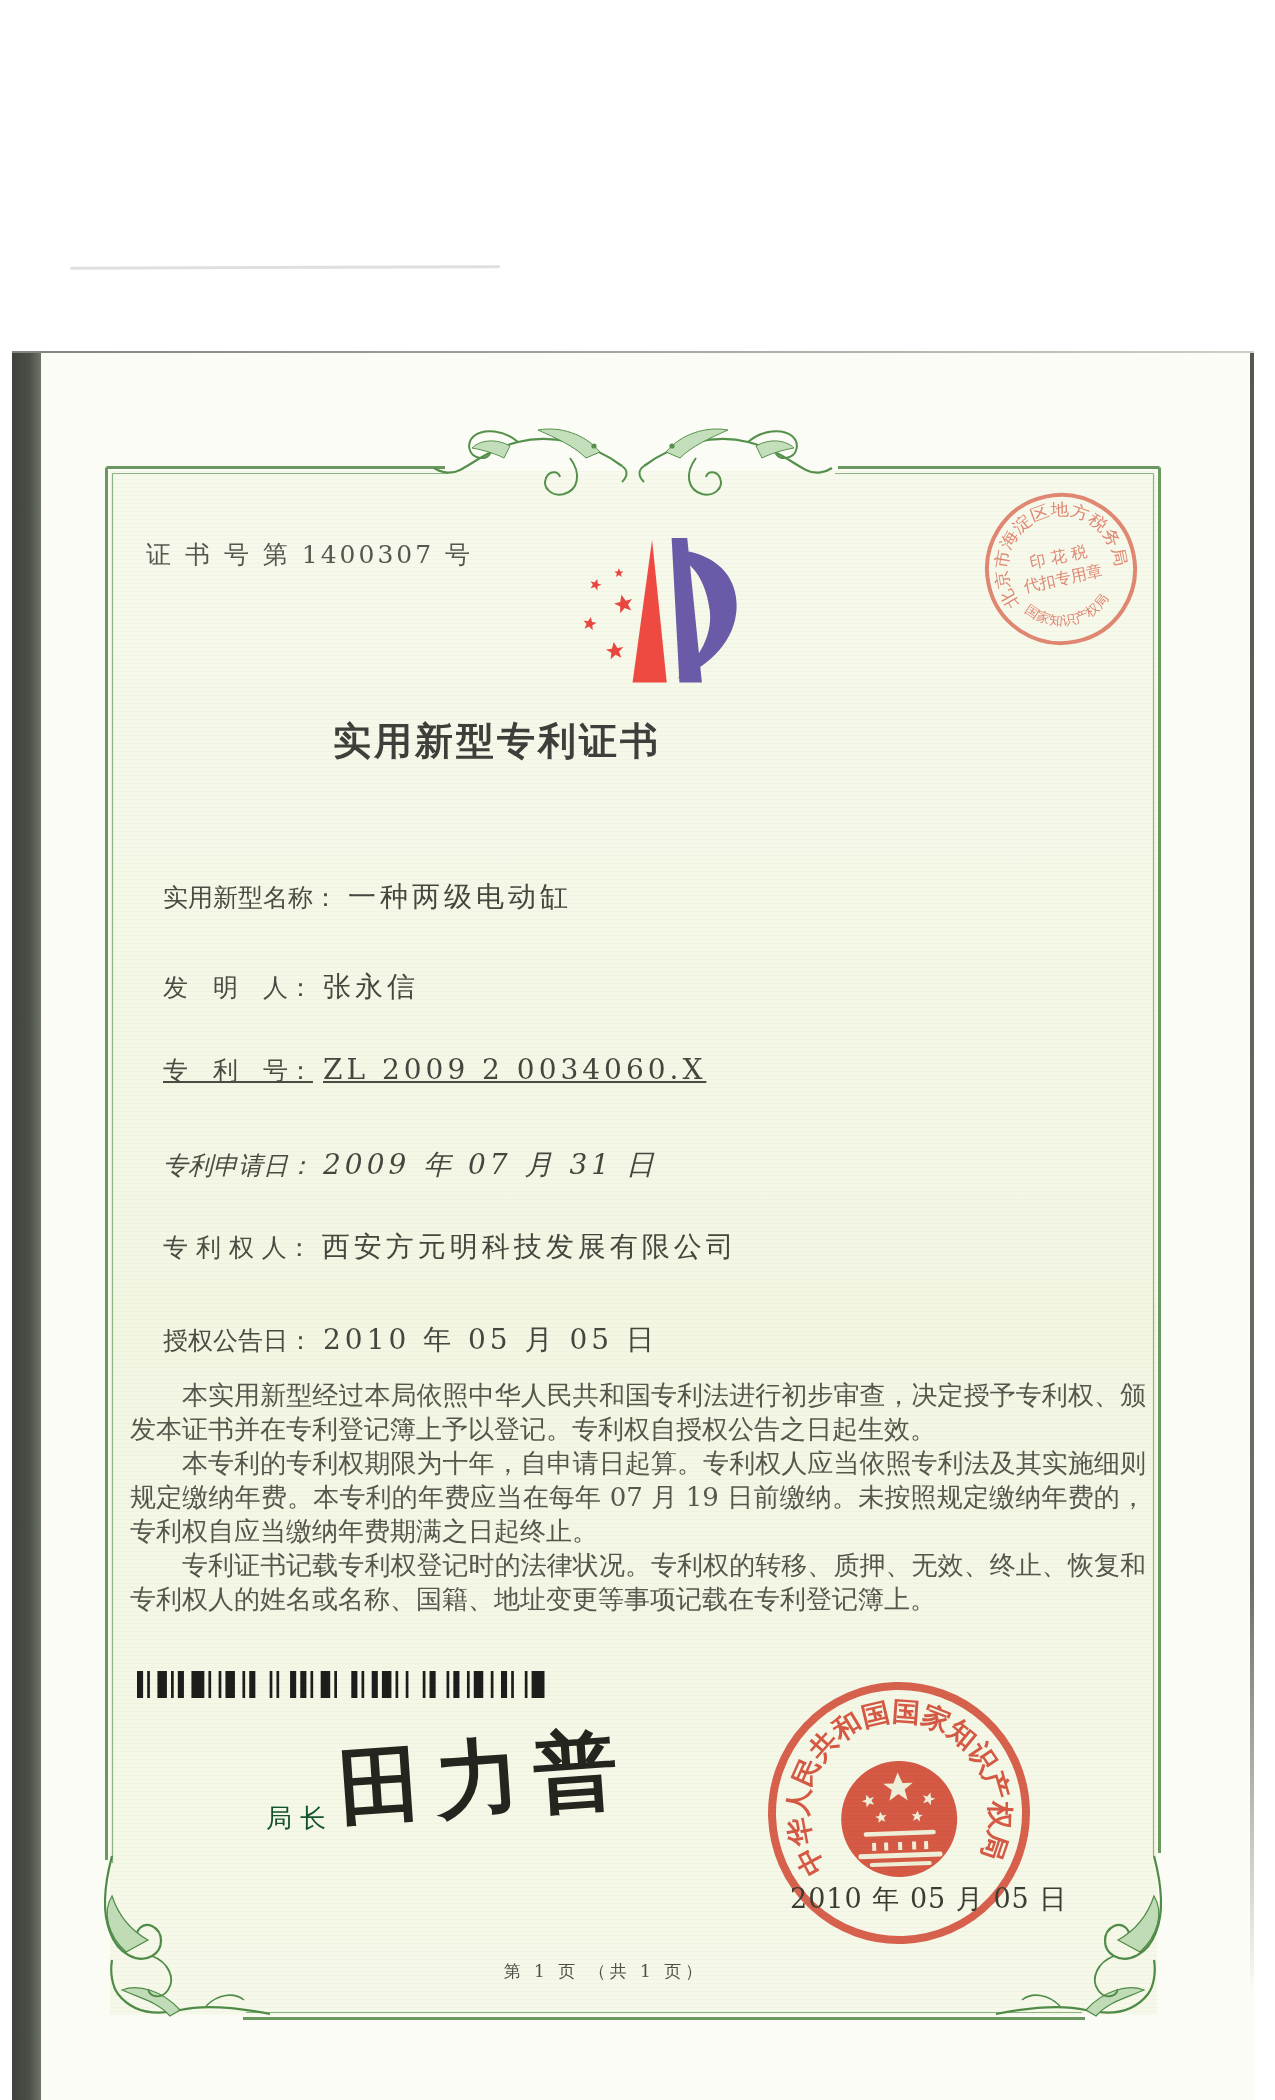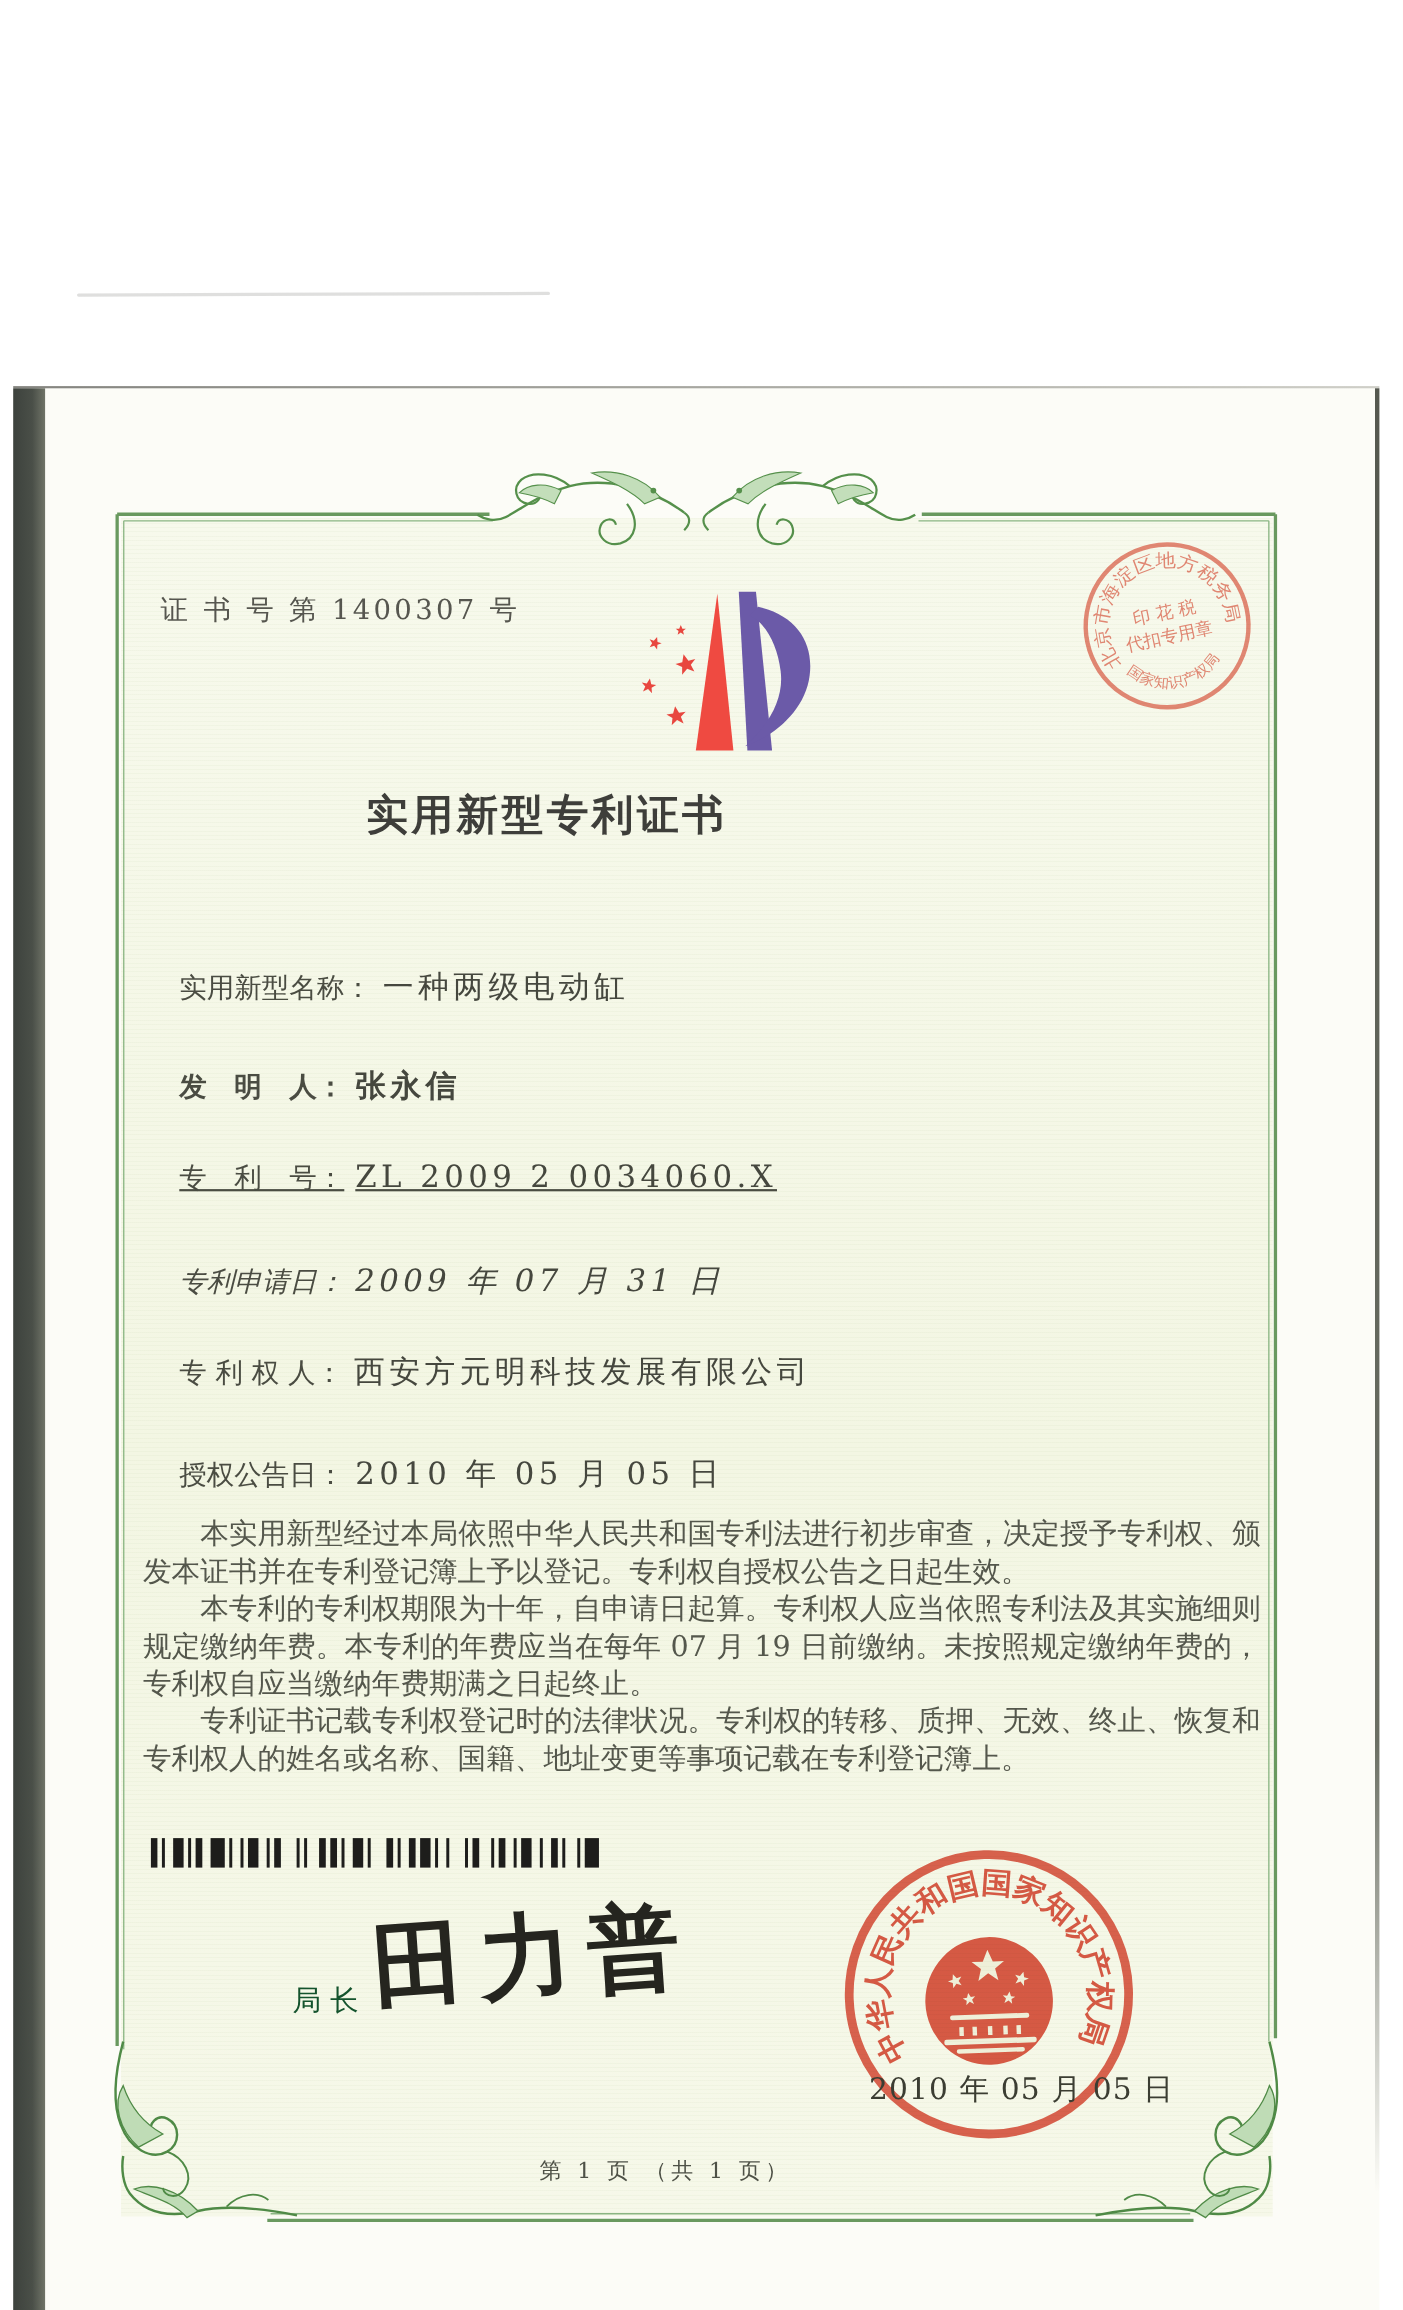--- a/index.html
+++ b/index.html
@@ -25,35 +25,35 @@
   .frame-fill::after{content:"";position:absolute;inset:0;
     background:repeating-linear-gradient(180deg,rgba(150,175,120,.06) 0 1px,transparent 1px 4px);}
   .frame-svg{left:0;top:0;width:1275px;height:2100px;pointer-events:none;}
   
   .cert-no{left:146px;top:538px;font-size:25px;letter-spacing:3px;color:#56564f;white-space:nowrap;}
   .logo{left:533px;top:532px;width:205px;height:168px;}
   .title{left:333px;top:716px;font-size:38px;font-weight:700;letter-spacing:3px;
     color:#3e3e3a;white-space:nowrap;}
   .field{left:163px;font-size:25px;color:#4a4c42;white-space:nowrap;}
   .field .val{font-size:28px;letter-spacing:4px;margin-left:10px;color:#45473e;}
-  .f1{top:878px;} .f2{top:968px;font-weight:bold;} .f3{top:1053px;text-decoration:underline;}
+  .f1{top:878px;} .f2{top:968px;} .f3{top:1053px;text-decoration:underline;}
   .f4{top:1146px;font-style:italic;} .f5{top:1228px;} .f6{top:1321px;}
   .body-text{left:130px;top:1378px;width:1016px;font-size:26px;line-height:34px;
     color:#54574c;text-align:justify;}
   .body-text p{margin:0;text-indent:2em;}
   .barcode{left:137px;top:1671px;width:415px;height:27px;}
   .commissioner{left:266px;top:1801px;font-size:26px;letter-spacing:8px;color:#14532d;}
   .signature{left:338px;top:1722px;font-size:84px;font-weight:700;letter-spacing:14px;
     color:#25251f;transform:rotate(-4deg);white-space:nowrap;}
   .seal{left:762px;top:1676px;width:274px;height:274px;mix-blend-mode:multiply;opacity:.92;
     transform:rotate(-2deg);}
   .seal-date{left:790px;top:1881px;font-size:27px;letter-spacing:1px;color:#3b3d32;z-index:6;white-space:nowrap;}
   .tax-stamp{left:972px;top:480px;width:178px;height:178px;transform:rotate(-12deg);
     mix-blend-mode:multiply;opacity:.82;}
-  .footer{left:105px;top:1960px;width:1000px;text-align:center;font-size:20px;
+  .footer{left:105px;top:1960px;width:1000px;text-align:center;font-size:17px;
     letter-spacing:4px;color:#4e5147;}
 </style>
 </head>
 <body>
 
 <div class="abs paper"></div>
 <div class="abs scan-top-edge"></div>
 <div class="abs left-strip"></div>
 <div class="abs right-edge"></div>
 <div class="abs scan-smudge"></div>

